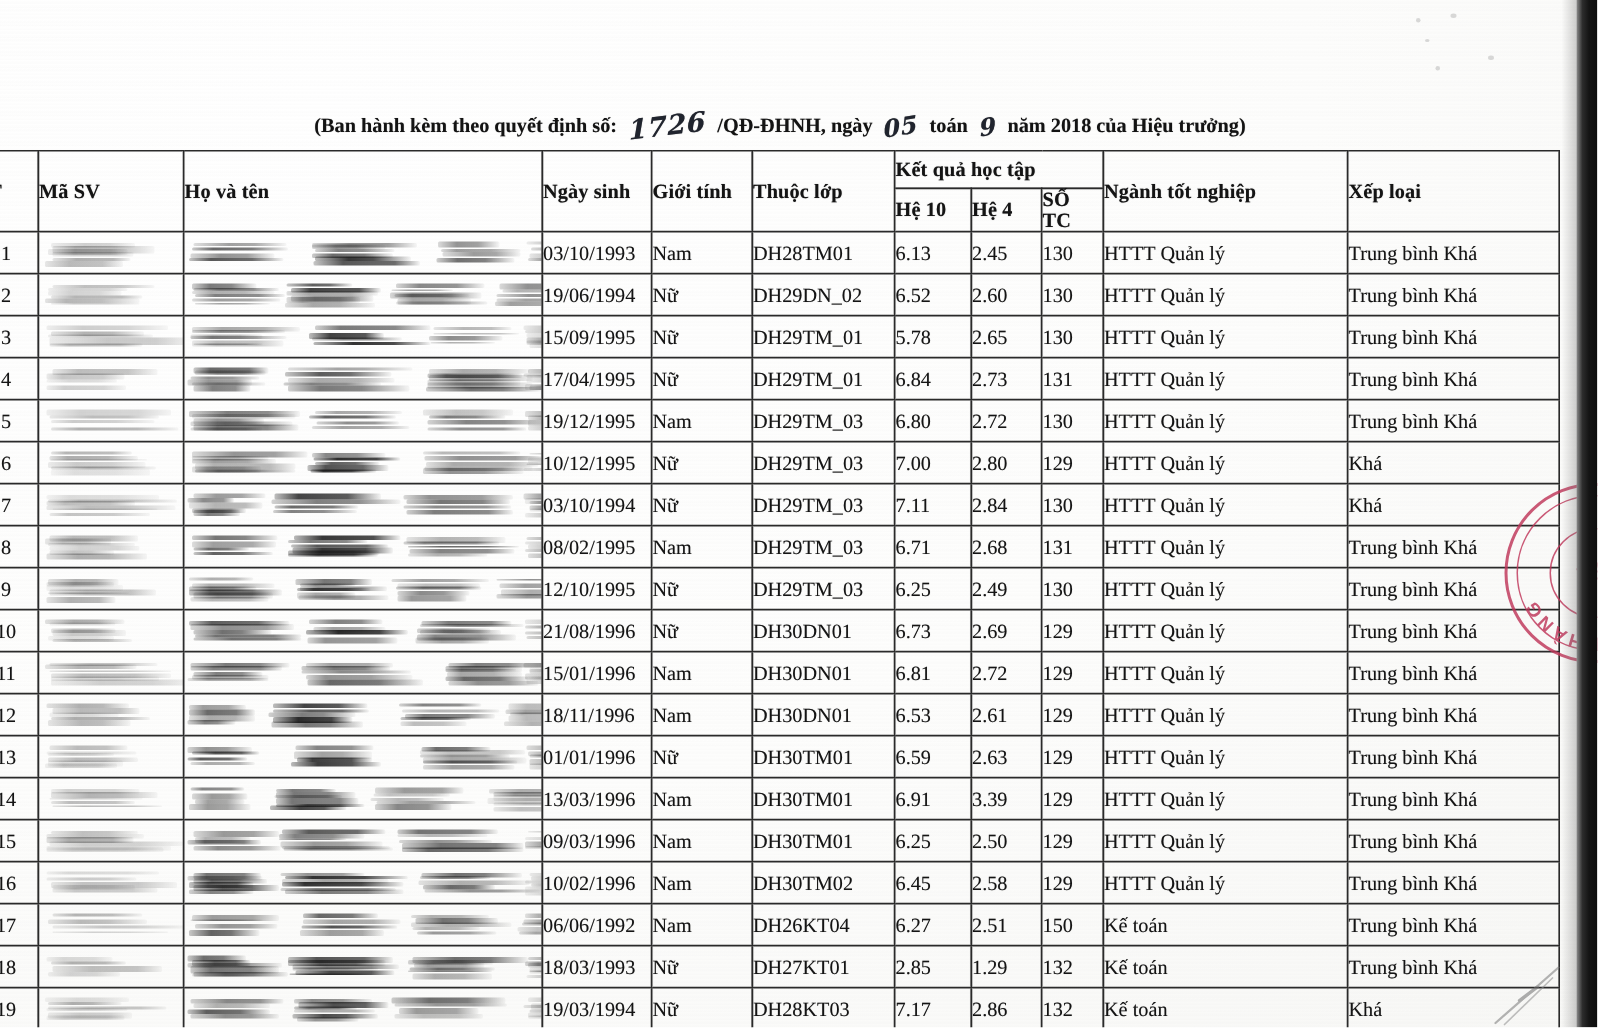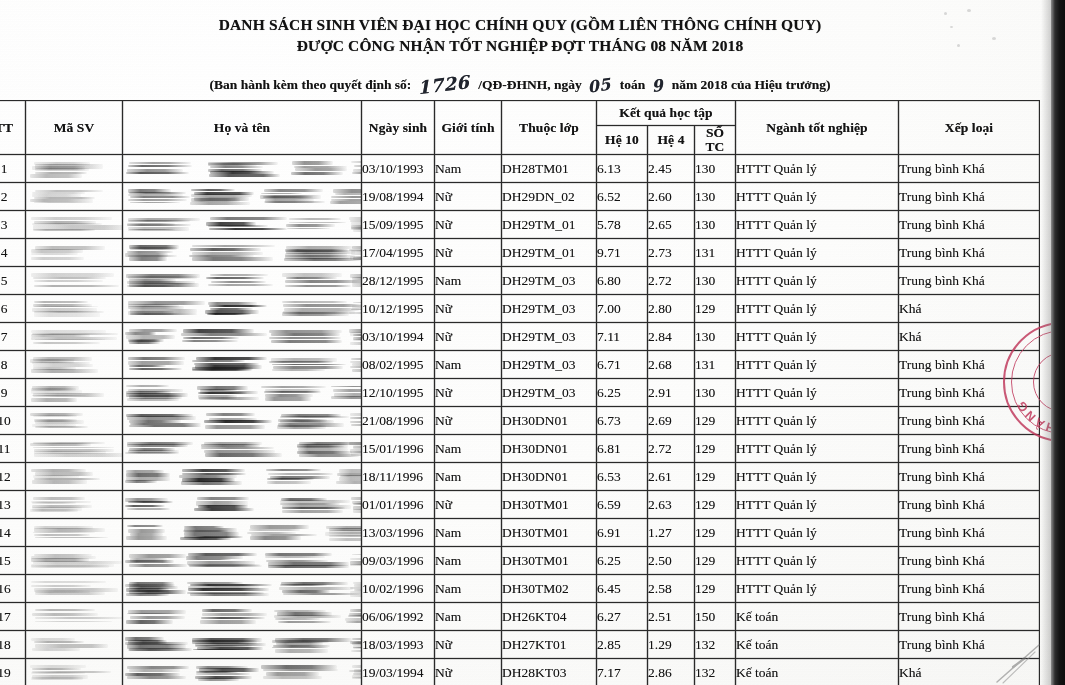--- a/index.html
+++ b/index.html
@@ -71,21 +71,21 @@
   #tbl th,#tbl td{
     border:1px solid #2a2a2a;
     box-shadow:inset 0 0 0 .35px rgba(0,0,0,.45);
     padding:0;
     font-size:13.5px;
     color:#141414;
     background:rgba(255,255,255,0);
   }
   #tbl thead th{
     font-weight:bold;
-    text-align:center;
+    text-align:left;
     height:24px;
     text-shadow:0 0 .6px rgba(0,0,0,.5);
     letter-spacing:.1px;
   }
   #tbl tbody td{
     height:27px;
     vertical-align:middle;
     text-shadow:0 0 .5px rgba(0,0,0,.35);
   }
   .c-stt{width:42px;text-align:center;}
@@ -154,24 +154,20 @@
 <body>
 
 <div id="page">
 
   <div class="speck" style="left:944px;top:12px;width:3px;height:3px;"></div>
   <div class="speck" style="left:967px;top:9px;width:4px;height:3px;"></div>
   <div class="speck" style="left:950px;top:26px;width:3px;height:2px;"></div>
   <div class="speck" style="left:992px;top:37px;width:4px;height:3px;"></div>
   <div class="speck" style="left:957px;top:44px;width:3px;height:3px;"></div>
 
-  <div class="title-block">
-    <div class="title-line">DANH SÁCH SINH VIÊN ĐẠI HỌC CHÍNH QUY (GỒM LIÊN THÔNG CHÍNH QUY)</div>
-    <div class="title-line">ĐƯỢC CÔNG NHẬN TỐT NGHIỆP ĐỢT THÁNG 08 NĂM 2018</div>
-  </div>
 
   <div class="subtitle-row">
     <span>(Ban hành kèm theo quyết định số:</span>
     <span class="hand">1726</span>
     <span>/QĐ-ĐHNH, ngày</span>
     <span class="hand small">05</span>
     <span>toán</span>
     <span class="hand small">9</span>
     <span>năm 2018 của Hiệu trưởng)</span>
   </div>
@@ -274,21 +270,21 @@
               <i style="left: 140.03px; top: 10.1229px; width: 49.6356px; height: 1.93904px; background: linear-gradient(to right, rgba(40, 40, 40, 0.157) 0%, rgba(25, 25, 25, 0.45) 21.052%, rgba(30, 30, 30, 0.404) 61.3374%, rgba(55, 55, 55, 0.04) 100%);"></i>
               <i style="left: 141.515px; top: 12.9036px; width: 49.0749px; height: 3.65373px; background: linear-gradient(to right, rgba(40, 40, 40, 0.137) 0%, rgba(25, 25, 25, 0.39) 20.9959%, rgba(30, 30, 30, 0.35) 60.4842%, rgba(55, 55, 55, 0.04) 100%);"></i>
               <i style="left: 141.421px; top: 15.3846px; width: 60.9488px; height: 2.10785px; background: linear-gradient(to right, rgba(40, 40, 40, 0.11) 0%, rgba(25, 25, 25, 0.31) 24.5019%, rgba(30, 30, 30, 0.28) 77.0611%, rgba(55, 55, 55, 0.04) 100%);"></i>
               <i style="left: 209.812px; top: 3.04763px; width: 72.4111px; height: 4.01105px; background: linear-gradient(to right, rgba(40, 40, 40, 0.165) 0%, rgba(25, 25, 25, 0.475) 25.4864%, rgba(30, 30, 30, 0.427) 72.6145%, rgba(55, 55, 55, 0.04) 100%);"></i>
               <i style="left: 211.851px; top: 6.63066px; width: 52.9218px; height: 2.30823px; background: linear-gradient(to right, rgba(40, 40, 40, 0.114) 0%, rgba(25, 25, 25, 0.325) 18.5911%, rgba(30, 30, 30, 0.294) 66.4394%, rgba(55, 55, 55, 0.04) 100%);"></i>
               <i style="left: 208.156px; top: 9.62187px; width: 64.1125px; height: 2.62219px; background: linear-gradient(to right, rgba(40, 40, 40, 0.16) 0%, rgba(25, 25, 25, 0.46) 33.3485%, rgba(30, 30, 30, 0.416) 72.8503%, rgba(55, 55, 55, 0.04) 100%);"></i>
               <i style="left: 207.652px; top: 12.6173px; width: 67.0396px; height: 2.05745px; background: linear-gradient(to right, rgba(40, 40, 40, 0.14) 0%, rgba(25, 25, 25, 0.404) 28.5922%, rgba(30, 30, 30, 0.365) 72.4419%, rgba(55, 55, 55, 0.04) 100%);"></i>
               <i style="left: 207.398px; top: 14.7922px; width: 47.8486px; height: 2.98815px; background: linear-gradient(to right, rgba(40, 40, 40, 0.145) 0%, rgba(25, 25, 25, 0.41) 21.5504%, rgba(30, 30, 30, 0.37) 62.6381%, rgba(55, 55, 55, 0.04) 100%);"></i>
             </span>
           </td>
-          <td class="c-ngay pad">19/08/1994</td>
+          <td class="c-ngay pad">19/06/1994</td>
           <td class="c-gt pad">Nữ</td>
           <td class="c-lop pad">DH29DN_02</td>
           <td class="c-h10 num">6.52</td>
           <td class="c-h4 num">2.60</td>
           <td class="c-tc num">130</td>
           <td class="c-nganh pad">HTTT Quản lý</td>
           <td class="c-xep pad">Trung bình Khá</td>
         </tr>
         <tr>
           <td class="c-stt">3</td>
@@ -367,21 +363,21 @@
               <i style="left: 226.247px; top: 6.54375px; width: 62.105px; height: 2.63914px; background: linear-gradient(to right, rgba(40, 40, 40, 0.114) 0%, rgba(25, 25, 25, 0.325) 35.8087%, rgba(30, 30, 30, 0.294) 62.5674%, rgba(55, 55, 55, 0.04) 100%);"></i>
               <i style="left: 227.583px; top: 7.75577px; width: 58.9655px; height: 1.76635px; background: linear-gradient(to right, rgba(40, 40, 40, 0.11) 0%, rgba(25, 25, 25, 0.314) 24.2387%, rgba(30, 30, 30, 0.282) 68.519%, rgba(55, 55, 55, 0.04) 100%);"></i>
               <i style="left: 228.47px; top: 10.1755px; width: 43.6106px; height: 2.6905px; background: linear-gradient(to right, rgba(40, 40, 40, 0.07) 0%, rgba(25, 25, 25, 0.2) 30.591%, rgba(30, 30, 30, 0.18) 67.0668%, rgba(55, 55, 55, 0.04) 100%);"></i>
               <i style="left: 226.585px; top: 13.5122px; width: 54.3456px; height: 4.19191px; background: linear-gradient(to right, rgba(40, 40, 40, 0.1) 0%, rgba(25, 25, 25, 0.29) 34.1324%, rgba(30, 30, 30, 0.26) 63.5627%, rgba(55, 55, 55, 0.04) 100%);"></i>
               <i style="left: 229.771px; top: 14.7998px; width: 46.0266px; height: 3.35004px; background: linear-gradient(to right, rgba(40, 40, 40, 0.16) 0%, rgba(25, 25, 25, 0.455) 32.1843%, rgba(30, 30, 30, 0.41) 66.4869%, rgba(55, 55, 55, 0.04) 100%);"></i>
             </span>
           </td>
           <td class="c-ngay pad">17/04/1995</td>
           <td class="c-gt pad">Nữ</td>
           <td class="c-lop pad">DH29TM_01</td>
-          <td class="c-h10 num">9.71</td>
+          <td class="c-h10 num">6.84</td>
           <td class="c-h4 num">2.73</td>
           <td class="c-tc num">131</td>
           <td class="c-nganh pad">HTTT Quản lý</td>
           <td class="c-xep pad">Trung bình Khá</td>
         </tr>
         <tr>
           <td class="c-stt">5</td>
           <td class="c-ma">
             <span class="smear">
               <i style="left: 5.03587px; top: 3.39427px; width: 82.7226px; height: 4.08342px; background: linear-gradient(to right, rgba(40, 40, 40, 0.067) 0%, rgba(25, 25, 25, 0.19) 26.6425%, rgba(30, 30, 30, 0.17) 73.9164%, rgba(55, 55, 55, 0.04) 100%);"></i>
@@ -405,21 +401,21 @@
               <i style="left: 158.528px; top: 3.37882px; width: 60.4554px; height: 3.84767px; background: linear-gradient(to right, rgba(40, 40, 40, 0.09) 0%, rgba(25, 25, 25, 0.263) 36.3486%, rgba(30, 30, 30, 0.235) 65.6974%, rgba(55, 55, 55, 0.04) 100%);"></i>
               <i style="left: 162.696px; top: 7.30231px; width: 50.9481px; height: 1.62681px; background: linear-gradient(to right, rgba(40, 40, 40, 0.2) 0%, rgba(25, 25, 25, 0.576) 22.3792%, rgba(30, 30, 30, 0.518) 60.6255%, rgba(55, 55, 55, 0.04) 100%);"></i>
               <i style="left: 162.458px; top: 10.348px; width: 77.0978px; height: 2.43222px; background: linear-gradient(to right, rgba(40, 40, 40, 0.19) 0%, rgba(25, 25, 25, 0.533) 32.9609%, rgba(30, 30, 30, 0.48) 65.6601%, rgba(55, 55, 55, 0.04) 100%);"></i>
               <i style="left: 161.761px; top: 14.7521px; width: 66.44px; height: 1.84168px; background: linear-gradient(to right, rgba(40, 40, 40, 0.17) 0%, rgba(25, 25, 25, 0.482) 32.541%, rgba(30, 30, 30, 0.435) 76.4627%, rgba(55, 55, 55, 0.04) 100%);"></i>
               <i style="left: 227.021px; top: 4.27343px; width: 63.6194px; height: 4.02344px; background: linear-gradient(to right, rgba(40, 40, 40, 0.12) 0%, rgba(25, 25, 25, 0.345) 25.165%, rgba(30, 30, 30, 0.31) 73.2367%, rgba(55, 55, 55, 0.04) 100%);"></i>
               <i style="left: 229.439px; top: 7.45542px; width: 44.438px; height: 2.33478px; background: linear-gradient(to right, rgba(40, 40, 40, 0.118) 0%, rgba(25, 25, 25, 0.337) 22.0928%, rgba(30, 30, 30, 0.3) 71.4064%, rgba(55, 55, 55, 0.04) 100%);"></i>
               <i style="left: 228.842px; top: 10.1192px; width: 64.8851px; height: 3.87031px; background: linear-gradient(to right, rgba(40, 40, 40, 0.12) 0%, rgba(25, 25, 25, 0.345) 30.1896%, rgba(30, 30, 30, 0.31) 62.2142%, rgba(55, 55, 55, 0.04) 100%);"></i>
               <i style="left: 229.382px; top: 14.2424px; width: 60.254px; height: 2.98598px; background: linear-gradient(to right, rgba(40, 40, 40, 0.1) 0%, rgba(25, 25, 25, 0.294) 28.4974%, rgba(30, 30, 30, 0.267) 68.2241%, rgba(55, 55, 55, 0.04) 100%);"></i>
             </span>
           </td>
-          <td class="c-ngay pad">28/12/1995</td>
+          <td class="c-ngay pad">19/12/1995</td>
           <td class="c-gt pad">Nam</td>
           <td class="c-lop pad">DH29TM_03</td>
           <td class="c-h10 num">6.80</td>
           <td class="c-h4 num">2.72</td>
           <td class="c-tc num">130</td>
           <td class="c-nganh pad">HTTT Quản lý</td>
           <td class="c-xep pad">Trung bình Khá</td>
         </tr>
         <tr>
           <td class="c-stt">6</td>
@@ -589,21 +585,21 @@
               <i style="left: 207.964px; top: 3.55979px; width: 61.0379px; height: 1.69773px; background: linear-gradient(to right, rgba(40, 40, 40, 0.165) 0%, rgba(25, 25, 25, 0.475) 35.6759%, rgba(30, 30, 30, 0.427) 74.1094%, rgba(55, 55, 55, 0.04) 100%);"></i>
               <i style="left: 210.033px; top: 6.79319px; width: 63.2826px; height: 2.72061px; background: linear-gradient(to right, rgba(40, 40, 40, 0.14) 0%, rgba(25, 25, 25, 0.4) 26.7041%, rgba(30, 30, 30, 0.36) 61.5577%, rgba(55, 55, 55, 0.04) 100%);"></i>
               <i style="left: 211.315px; top: 11.2729px; width: 60.9468px; height: 3.6616px; background: linear-gradient(to right, rgba(40, 40, 40, 0.12) 0%, rgba(25, 25, 25, 0.345) 32.4173%, rgba(30, 30, 30, 0.31) 73.1174%, rgba(55, 55, 55, 0.04) 100%);"></i>
               <i style="left: 207.903px; top: 14.317px; width: 64.394px; height: 2.99907px; background: linear-gradient(to right, rgba(40, 40, 40, 0.157) 0%, rgba(25, 25, 25, 0.447) 31.5216%, rgba(30, 30, 30, 0.4) 72.2608%, rgba(55, 55, 55, 0.04) 100%);"></i>
             </span>
           </td>
           <td class="c-ngay pad">12/10/1995</td>
           <td class="c-gt pad">Nữ</td>
           <td class="c-lop pad">DH29TM_03</td>
           <td class="c-h10 num">6.25</td>
-          <td class="c-h4 num">2.91</td>
+          <td class="c-h4 num">2.49</td>
           <td class="c-tc num">130</td>
           <td class="c-nganh pad">HTTT Quản lý</td>
           <td class="c-xep pad">Trung bình Khá</td>
         </tr>
         <tr>
           <td class="c-stt">10</td>
           <td class="c-ma">
             <span class="smear">
               <i style="left: 4.18988px; top: 3.15335px; width: 53.105px; height: 3.1586px; background: linear-gradient(to right, rgba(40, 40, 40, 0.125) 0%, rgba(25, 25, 25, 0.36) 36.2995%, rgba(30, 30, 30, 0.325) 66.077%, rgba(55, 55, 55, 0.04) 100%);"></i>
               <i style="left: 7.05126px; top: 5.49838px; width: 44.2271px; height: 1.87563px; background: linear-gradient(to right, rgba(40, 40, 40, 0.055) 0%, rgba(25, 25, 25, 0.157) 32.1438%, rgba(30, 30, 30, 0.14) 75.6336%, rgba(55, 55, 55, 0.04) 100%);"></i>
@@ -812,21 +808,21 @@
               <i style="left: 206.109px; top: 8.33787px; width: 60.8678px; height: 3.69512px; background: linear-gradient(to right, rgba(40, 40, 40, 0.067) 0%, rgba(25, 25, 25, 0.19) 36.6175%, rgba(30, 30, 30, 0.173) 70.3878%, rgba(55, 55, 55, 0.04) 100%);"></i>
               <i style="left: 202.429px; top: 10.4996px; width: 66.7858px; height: 3.31571px; background: linear-gradient(to right, rgba(40, 40, 40, 0.07) 0%, rgba(25, 25, 25, 0.2) 24.3803%, rgba(30, 30, 30, 0.18) 73.8311%, rgba(55, 55, 55, 0.04) 100%);"></i>
               <i style="left: 206.331px; top: 13.4489px; width: 62.9425px; height: 1.89216px; background: linear-gradient(to right, rgba(40, 40, 40, 0.09) 0%, rgba(25, 25, 25, 0.255) 33.3012%, rgba(30, 30, 30, 0.23) 65.021%, rgba(55, 55, 55, 0.04) 100%);"></i>
               <i style="left: 205.63px; top: 15.9997px; width: 58.0557px; height: 2.92722px; background: linear-gradient(to right, rgba(40, 40, 40, 0.09) 0%, rgba(25, 25, 25, 0.26) 30.4246%, rgba(30, 30, 30, 0.23) 77.5911%, rgba(55, 55, 55, 0.04) 100%);"></i>
             </span>
           </td>
           <td class="c-ngay pad">13/03/1996</td>
           <td class="c-gt pad">Nam</td>
           <td class="c-lop pad">DH30TM01</td>
           <td class="c-h10 num">6.91</td>
-          <td class="c-h4 num">1.27</td>
+          <td class="c-h4 num">3.39</td>
           <td class="c-tc num">129</td>
           <td class="c-nganh pad">HTTT Quản lý</td>
           <td class="c-xep pad">Trung bình Khá</td>
         </tr>
         <tr>
           <td class="c-stt">15</td>
           <td class="c-ma">
             <span class="smear">
               <i style="left: 7.78319px; top: 4.12331px; width: 58.3366px; height: 2.02461px; background: linear-gradient(to right, rgba(40, 40, 40, 0.09) 0%, rgba(25, 25, 25, 0.263) 36.5525%, rgba(30, 30, 30, 0.235) 66.3868%, rgba(55, 55, 55, 0.04) 100%);"></i>
               <i style="left: 5.39908px; top: 5.86534px; width: 64.412px; height: 2.93767px; background: linear-gradient(to right, rgba(40, 40, 40, 0.09) 0%, rgba(25, 25, 25, 0.263) 36.9044%, rgba(30, 30, 30, 0.235) 63.5758%, rgba(55, 55, 55, 0.04) 100%);"></i>

